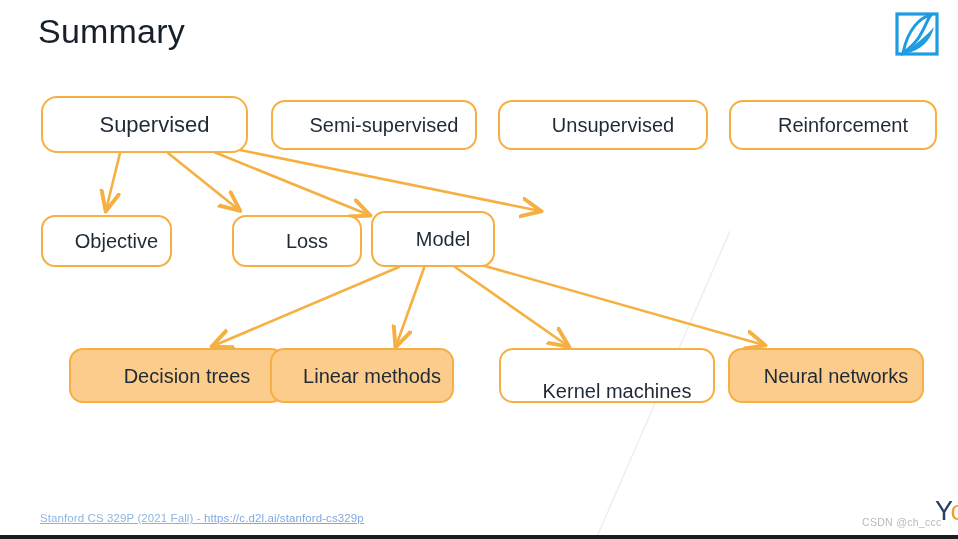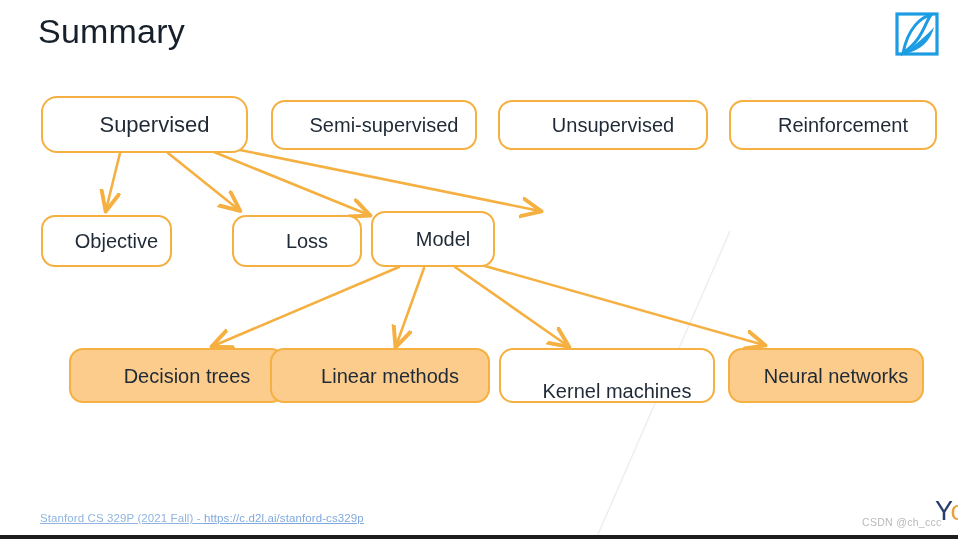--- a/index.html
+++ b/index.html
@@ -182,21 +182,21 @@
 
   <div class="node" style="left:371px; top:211px; width:124px; height:56px;">
     <span>Model</span>
   </div>
 
 
   <div class="node filled" style="left:41px; top:348px; width:216px; height:55px;margin-left:28px;">
     <span>Decision trees</span>
   </div>
 
-  <div class="node filled" style="left:270px; top:348px; width:220px; height:55px;">
+  <div class="node filled" style="left:270px; top:348px; width:184px; height:55px;">
     <span>Linear methods</span>
   </div>
 
   <div class="node" style="left:499px; top:348px; width:216px; height:55px;align-items:flex-end;">
     <span>Kernel machines</span>
   </div>
 
   <div class="node filled" style="left:728px; top:348px; width:196px; height:55px;">
     <span>Neural networks</span>
   </div>

